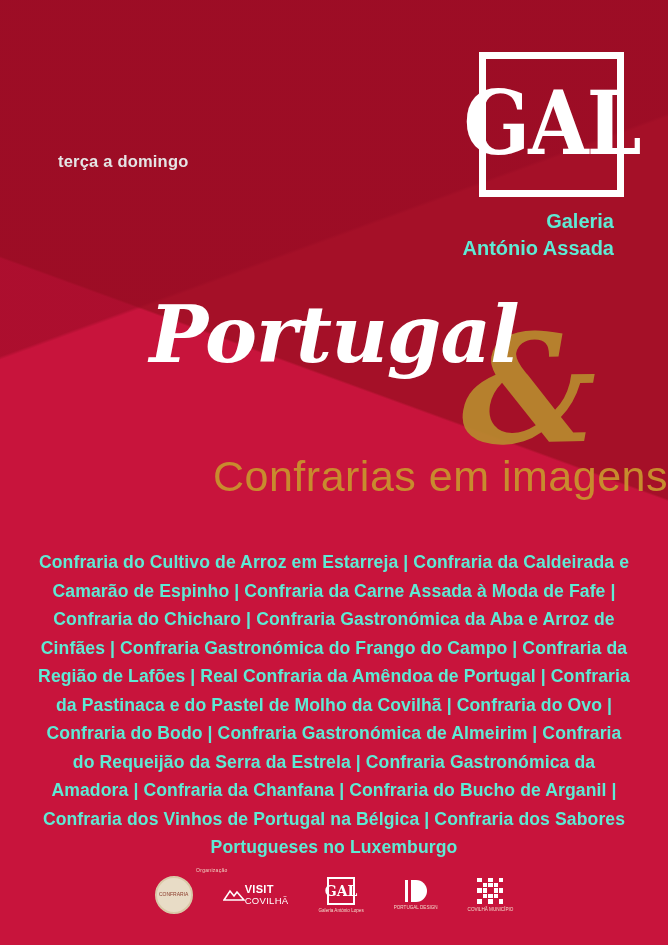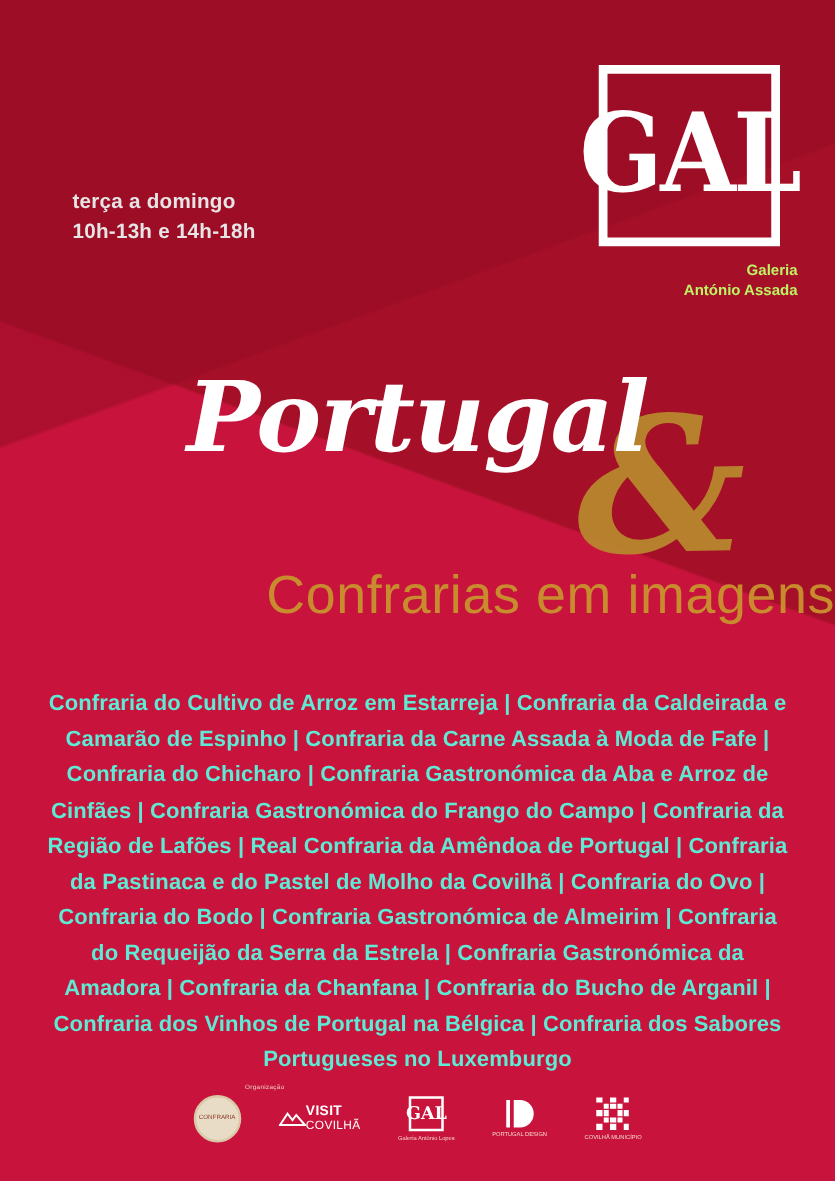--- a/index.html
+++ b/index.html
@@ -85,25 +85,25 @@
     font-family: "DejaVu Serif", serif;
     font-weight: bold;
     font-size: 78px;
     line-height: 0.78;
     color: #ffffff;
     letter-spacing: -2px;
     transform: scaleY(1.12);
   }
   .gal-caption {
     position: absolute;
-    right: 30px;
+    right: 54px;
     top: 208px;
     text-align: right;
-    color: #bef264;
-    font-size: 12px;
+    color: #5eead4;
+    font-size: 20px;
     font-weight: bold;
     line-height: 1.35;
     width: 230px;
   }
 
   
   .title-wrap {
     position: absolute;
     left: 0;
     top: 278px;
@@ -290,21 +290,20 @@
 <body>
 
 <div class="poster">
   <div class="bg-base"></div>
   <div class="bg-diag"></div>
   <div class="bg-diag2"></div>
 
 
   <div class="hours">
     <div>terça a domingo</div>
-    <div>10h-13h e 14h-18h</div>
   </div>
 
   <div class="gal-logo">
     <div class="gal-inner">
       <div class="gal-text">GAL</div>
     </div>
   </div>
   <div class="gal-caption">
     <div>Galeria</div>
     <div>António Assada</div>

